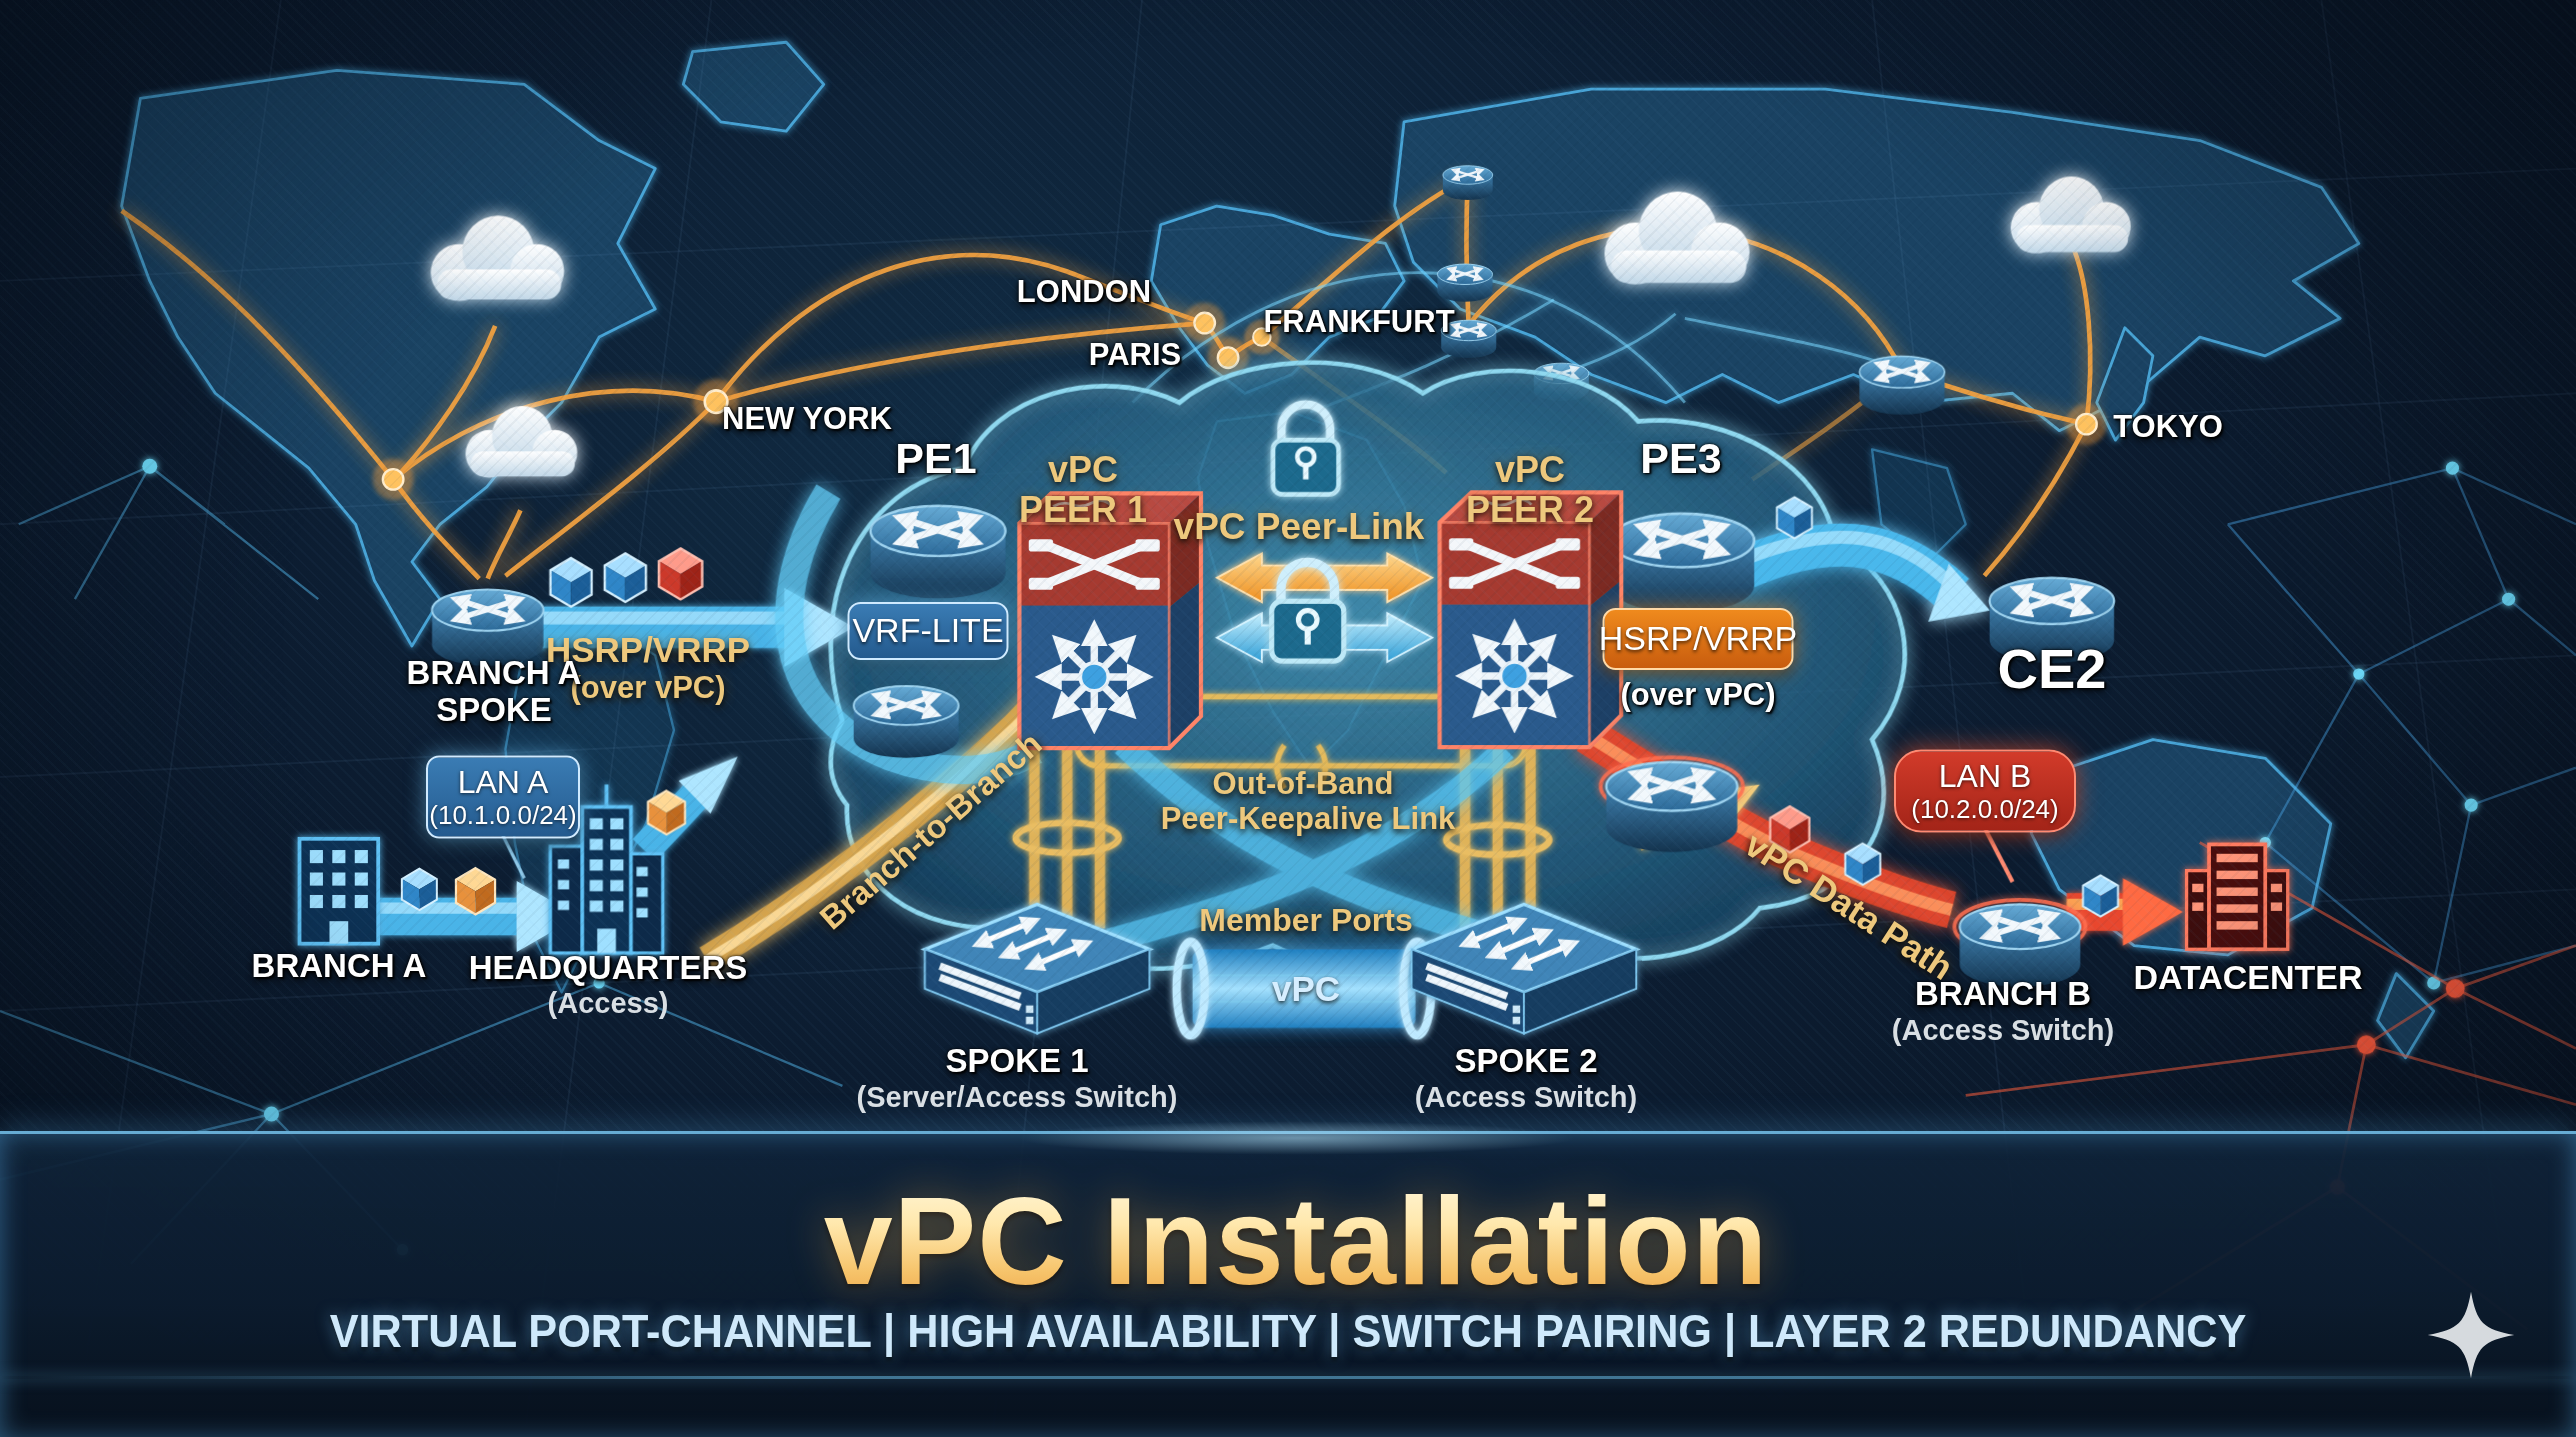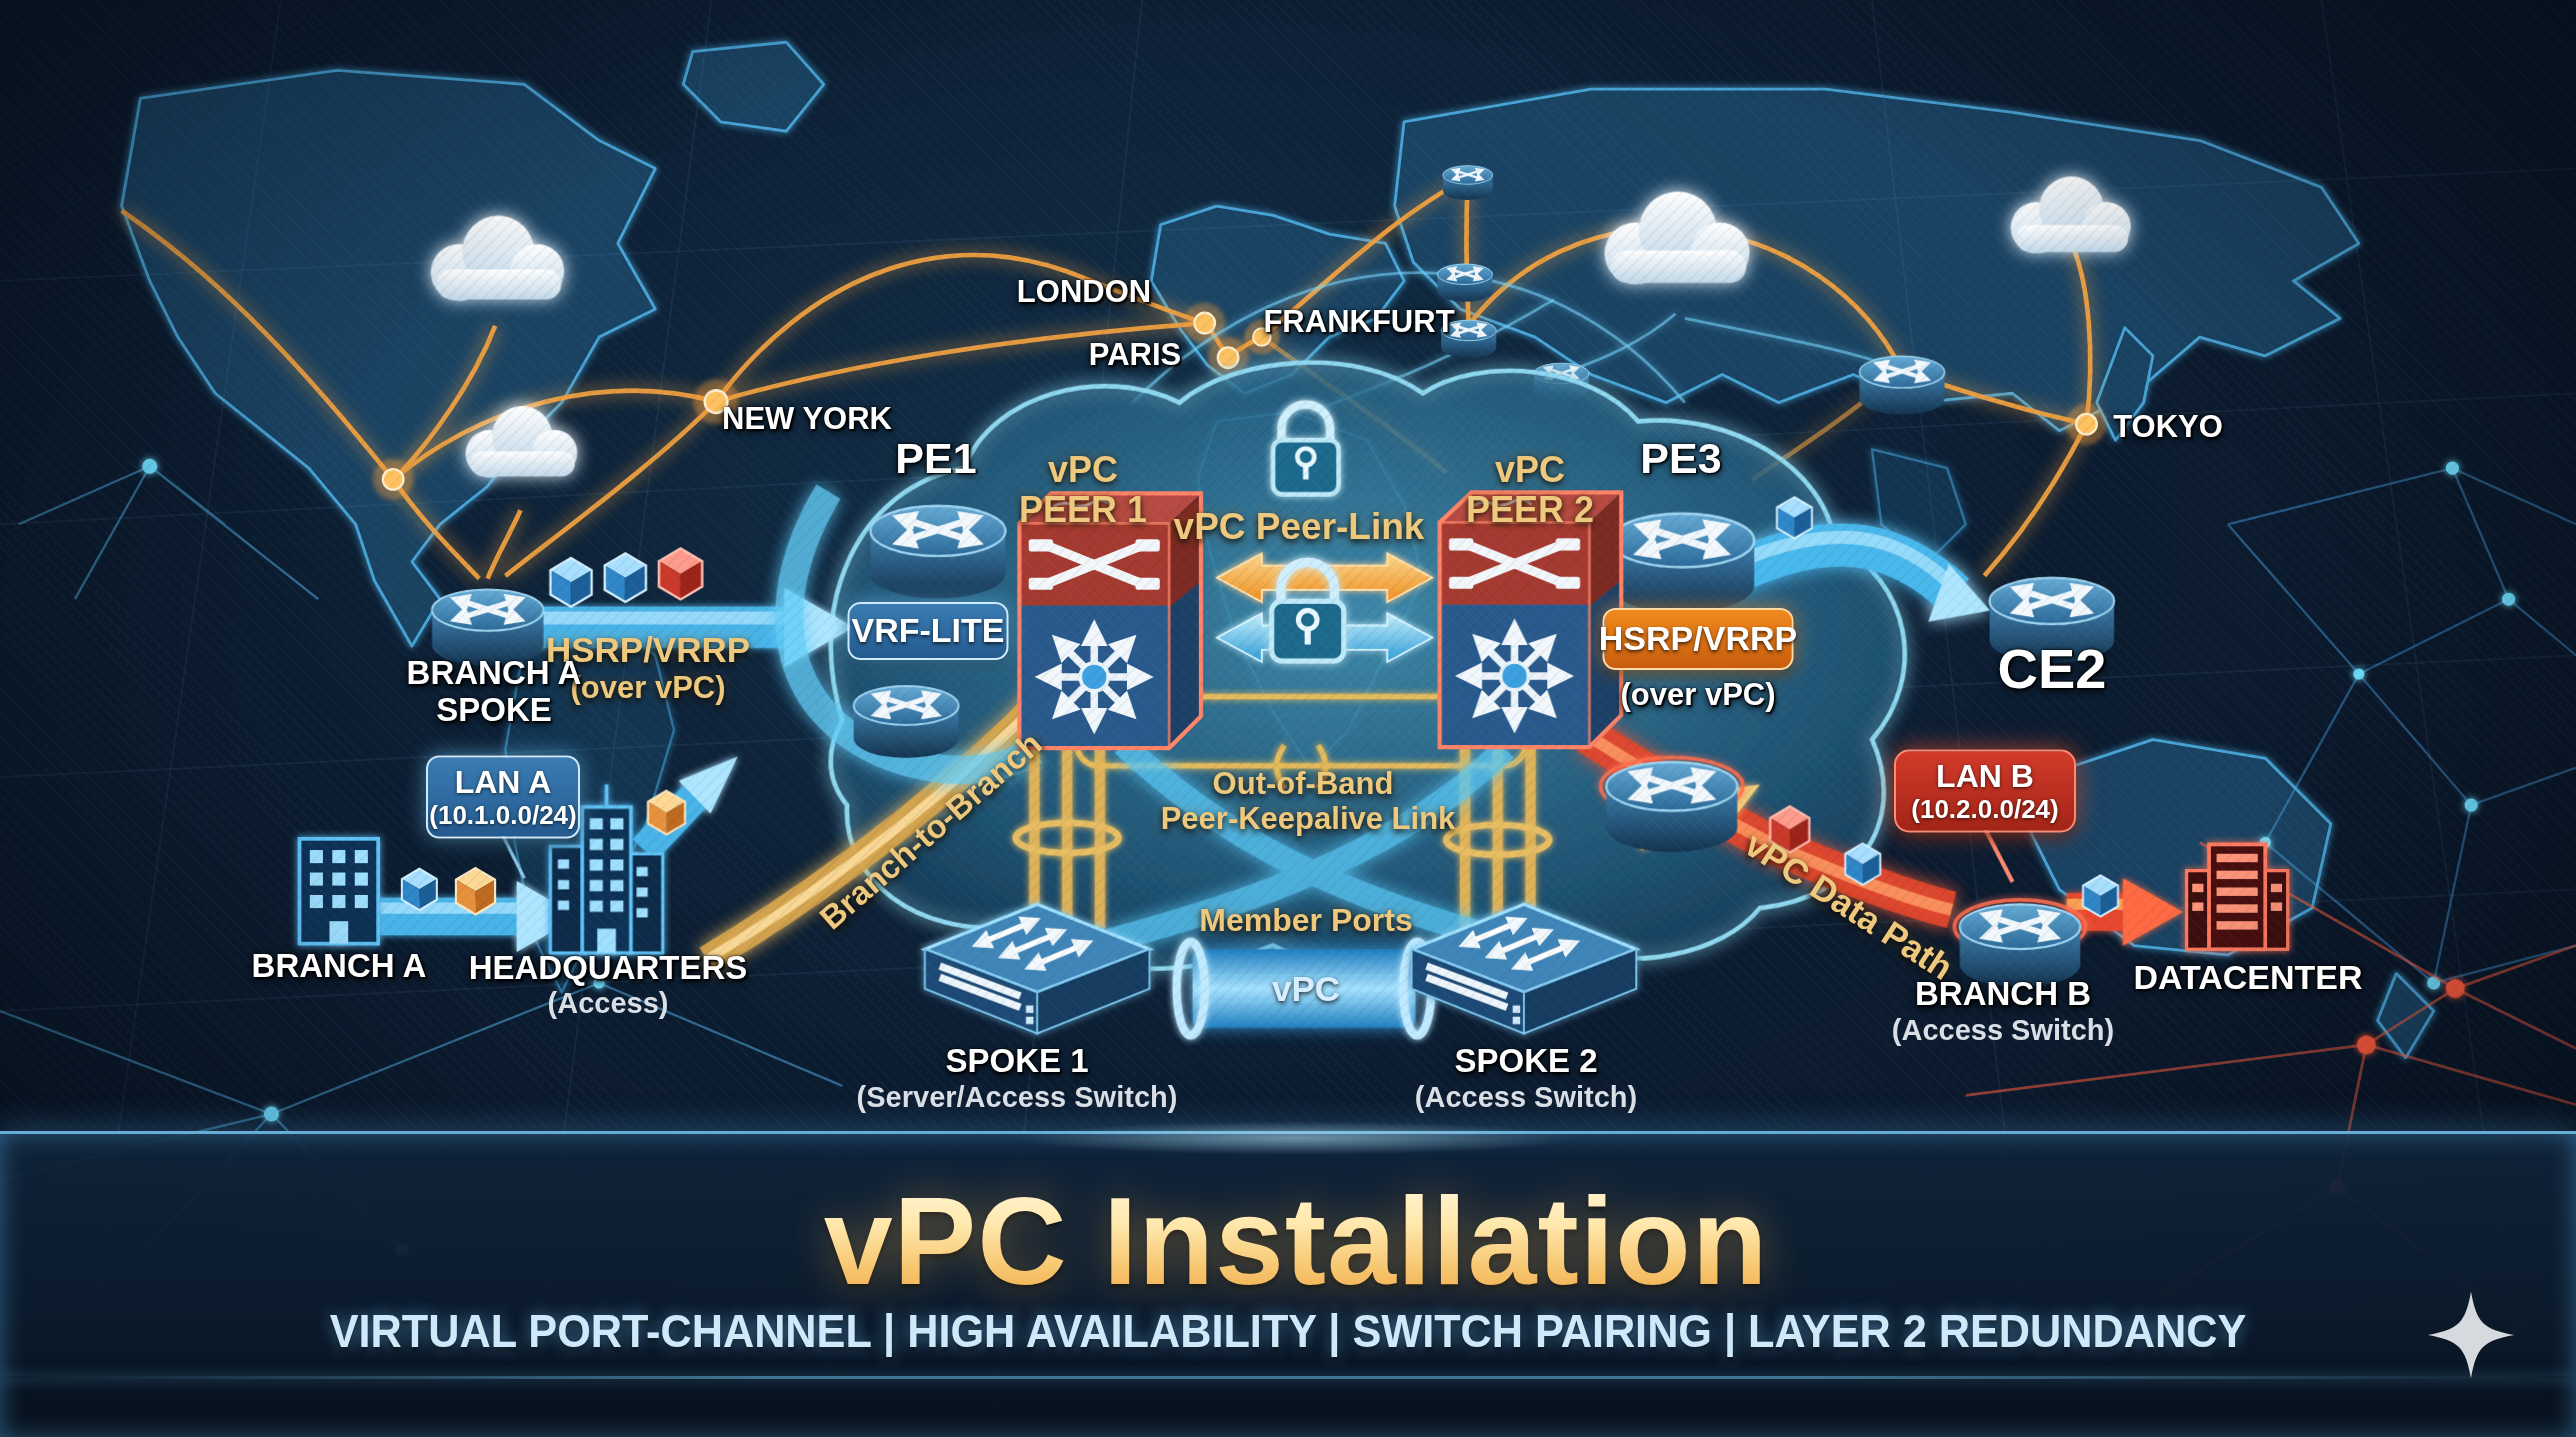--- a/index.html
+++ b/index.html
@@ -12,25 +12,25 @@
                      repeating-linear-gradient(-45deg, rgba(20,40,60,.05) 0 1.9px, transparent 1.9px 8.4px);}
   .vignette{position:absolute;left:0;top:0;width:100%;height:100%;z-index:2;pointer-events:none;
     background:radial-gradient(ellipse at 50% 45%, rgba(0,0,0,0) 55%, rgba(3,8,16,.55) 100%);}
   .lbl{position:absolute;transform:translate(-50%,-50%);font-weight:bold;white-space:nowrap;z-index:4;}
   .white{color:#ffffff;text-shadow:0 2.8px 7.5px rgba(0,0,0,.95),0 0 2.8px #000,1.9px 1.9px 1.9px rgba(0,0,0,.9);}
   .gold{color:#edc87d;text-shadow:0 2.8px 6.6px rgba(0,0,0,.9),0 0 13px rgba(180,120,30,.35);}
   .sub{color:#d9dfe4;}
   .grp{text-align:center;line-height:1.12;}
   .rot{transform:translate(-50%,-50%) rotate(var(--r));}
   .badge{position:absolute;display:flex;flex-direction:column;align-items:center;justify-content:center;
-         font-weight:bold;z-index:4;transform:translate(-50%,-50%);text-align:center;line-height:1.15;}
+         font-weight:normal;z-index:4;transform:translate(-50%,-50%);text-align:center;line-height:1.15;}
   .badge-blue{background:linear-gradient(180deg,#3a7cb4,#245a8e);border:2.8px solid #cfeaff;border-radius:13px;
          box-shadow:0 0 20.6px rgba(110,200,255,.6),0 5.6px 13px rgba(0,0,0,.5);color:#fff;
          text-shadow:0 1.9px 3.7px rgba(0,0,0,.7);}
-  .badge-red{background:linear-gradient(180deg,#d23b2a,#a32418);border:2.8px solid #ff8a72;border-radius:15px;
+  .badge-red{background:linear-gradient(180deg,#d23b2a,#a32418);border:2.8px solid #ff8a72;border-radius:27px;
          box-shadow:0 0 24px rgba(255,90,50,.65),0 5.6px 13px rgba(0,0,0,.5);color:#fff;
          text-shadow:0 1.9px 3.7px rgba(0,0,0,.7);}
   .badge-orange{background:linear-gradient(180deg,#ef8a1d,#c85c0e);border:2.8px solid #ffd9a6;border-radius:13px;
          box-shadow:0 0 20.6px rgba(255,160,60,.6),0 5.6px 13px rgba(0,0,0,.5);color:#fff;
          text-shadow:0 1.9px 3.7px rgba(0,0,0,.7);}
   .footer{position:absolute;left:0;top:1131px;width:2576px;height:307px;z-index:3;
     background:linear-gradient(180deg, rgba(16,36,58,.93) 0%, rgba(12,28,46,.96) 55%, rgba(7,16,28,.98) 100%);
     border-top:3.7px solid rgba(120,200,245,.85);box-shadow:0 -1.9px 26px rgba(90,180,240,.45) inset,0 -5.6px 28px rgba(90,180,240,.25);}
   .flare{position:absolute;left:1016px;top:-13px;width:562px;height:34px;
     background:radial-gradient(ellipse at center, rgba(190,235,255,.5), rgba(190,235,255,0) 70%);}

